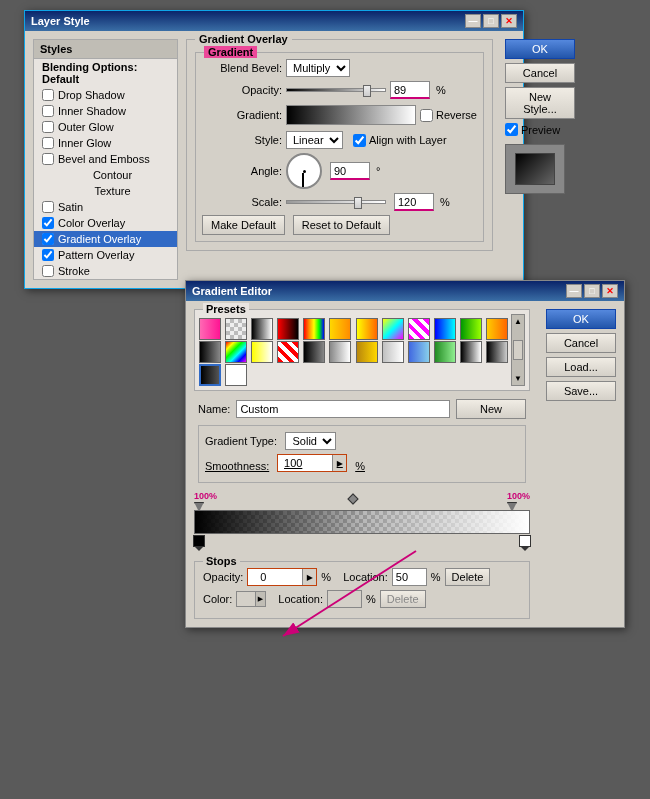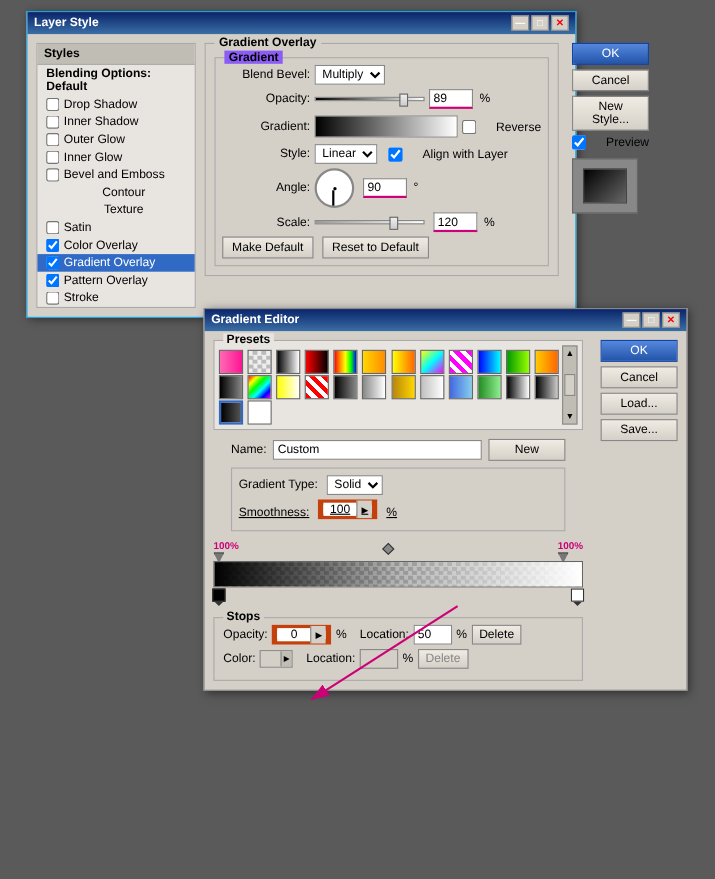--- a/index.html
+++ b/index.html
@@ -206,22 +206,22 @@
     }
     .preview-inner {
       width: 40px;
       height: 32px;
       background: linear-gradient(135deg, #000, #666);
       border: 1px solid #444;
     }
 
     .checkbox-label {
       display: flex;
-      align-items: flex-end;
-      gap: 18px;
+      align-items: center;
+      gap: 3px;
     }
 
     
     .bottom-btns {
       display: flex;
       gap: 8px;
       margin-top: 4px;
     }
 
     
@@ -258,21 +258,21 @@
       margin-top: 4px;
     }
     .ge-preset-swatch {
       width: 22px;
       height: 22px;
       border: 1px solid #666;
       cursor: pointer;
     }
 
     .ge-form {
-      padding: 0 24px;
+      padding: 0 12px;
     }
     .ge-name-row {
       display: flex;
       align-items: center;
       gap: 6px;
       margin-bottom: 6px;
     }
     .ge-name-input {
       flex: 1;
       border: 1px solid #888;
@@ -334,23 +334,24 @@
     .ge-smoothness-row {
       display: flex;
       align-items: flex-end;
       gap: 4px;
       margin-bottom: 4px;
       text-decoration: underline;
     }
     .ge-smoothness-stepper {
       display: flex;
       align-items: center;
-      border: 5px solid #c2410c;
+      border: 1px solid #c2410c;
       background: white;
       height: 18px;
+      gap: 24px;
     }
     .ge-smoothness-val {
       width: 30px;
       text-align: center;
       font-size: 11px;
       border: none;
       background: white;
       padding: 0 2px;
     }
     .ge-smoothness-arrow {
@@ -429,21 +430,21 @@
       <div class="sidebar-item">
         <input type="checkbox" class="sidebar-checkbox" style="">
         <span>Stroke</span>
       </div>
     </div>
 
     <div class="right-panel">
       <div style="border:1px solid #aaa; padding: 8px; background: #d4d0c8; position:relative; margin-bottom:6px;">
         <div style="position:absolute;top:-7px;left:8px;background:#d4d0c8;padding:0 4px;font-weight:bold;">Gradient Overlay</div>
         <div style="border:1px solid #aaa;padding:6px;margin-top:4px;position:relative;background:#d4d0c8;">
-          <div style="position:absolute;top:-7px;left:8px;background:#8b5cf6;padding:0 4px;font-weight:bold;">Gradient</div>
+          <div style="position:absolute;top:-7px;left:8px;background:#ec4899;padding:0 4px;font-weight:bold;">Gradient</div>
 
           <div class="form-row">
             <span class="form-label">Blend Bevel:</span>
             <select class="form-select">
               <option>Multiply</option>
             </select>
           </div>
 
           <div class="form-row">
             <span class="form-label">Opacity:</span>
@@ -582,21 +583,21 @@
       <div class="ge-form">
         <div class="ge-name-row">
           <span>Name:</span>
           <input type="text" class="ge-name-input" value="Custom" style="">
           <button class="win-btn">New</button>
         </div>
 
         <div style="border:1px solid #aaa;padding:6px;margin-bottom:6px;position:relative;">
           <div class="form-row">
             <span>Gradient Type:</span>
-            <select class="form-select" style="margin-left:4px;">
+            <select class="form-select" style="margin-left:4px;text-align:right;">
               <option>Solid</option>
             </select>
           </div>
           <div class="ge-smoothness-row">
             <span>Smoothness:</span>
             <div class="ge-smoothness-stepper" style="margin-left:4px;">
               <input type="text" class="ge-smoothness-val" value="100" style="">
               <div class="ge-smoothness-arrow">▶</div>
             </div>
             <span style="margin-left:4px;">%</span>

